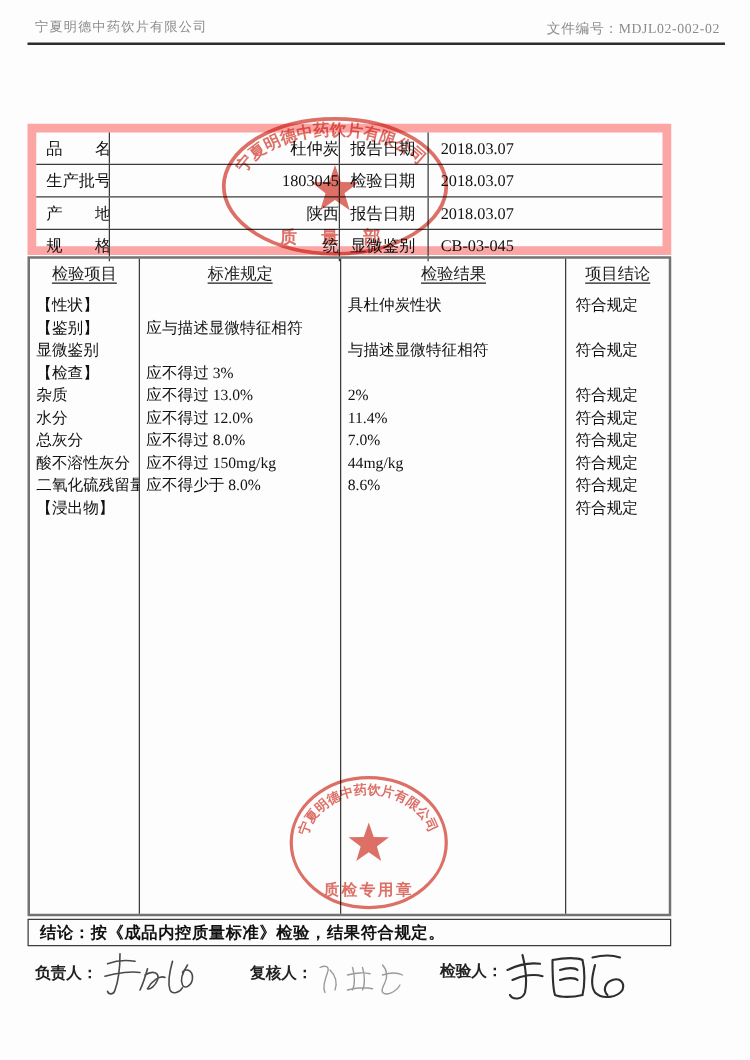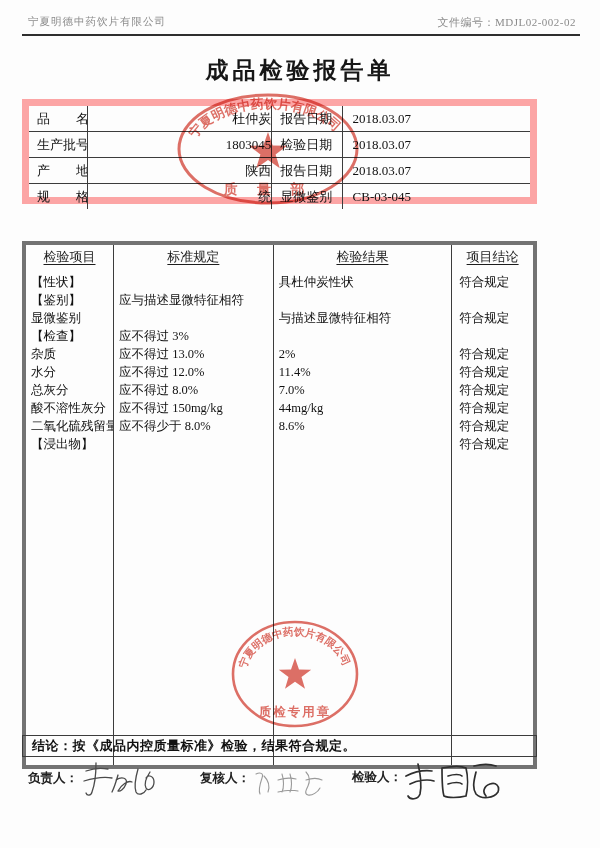--- a/index.html
+++ b/index.html
@@ -37,21 +37,21 @@
     font-size:13px; line-height:25px; padding-left:8px; white-space:nowrap;
     overflow:hidden;
   }
   .c-l1 { width:60px;  border-right:1px solid #3c3c3c; }
   .c-v1 { width:189px; border-right:1px solid #3c3c3c;text-align:right; }
   .c-l2 { width:72px;  border-right:1px solid #3c3c3c; }
   .c-v2 { width:192px; padding-left:10px; }
   
   .results-table {
     position:absolute; left:22px; top:205px; width:515px; height:528px;
-    border:4px solid #737373; display:flex;margin-top:36px;
+    border:2px solid #737373; display:flex;
   }
   .rt-col { height:100%; }
   .rt-col-item   { width:88px;  border-right:1px solid #3c3c3c; }
   .rt-col-std    { width:162px; border-right:1px solid #3c3c3c; }
   .rt-col-res    { width:181px; border-right:1px solid #3c3c3c; }
   .rt-col-concl  { width:82px; }
   .rt-head {
     height:24px; line-height:24px; text-align:center; font-size:13px;
     color:#1d1d1d;
   }
@@ -76,21 +76,20 @@
 </style>
 </head>
 <body>
 
 <div class="page">
 
   <div class="doc-header-left">宁夏明德中药饮片有限公司</div>
   <div class="doc-header-right">文件编号：MDJL02-002-02</div>
   <div class="header-rule"></div>
 
-  <div class="doc-title">成品检验报告单</div>
 
   <div class="info-table">
     <div class="info-row">
       <div class="info-cell c-l1">品　　名</div>
       <div class="info-cell c-v1">杜仲炭</div>
       <div class="info-cell c-l2">报告日期</div>
       <div class="info-cell c-v2">2018.03.07</div>
     </div>
     <div class="info-row">
       <div class="info-cell c-l1">生产批号</div>

